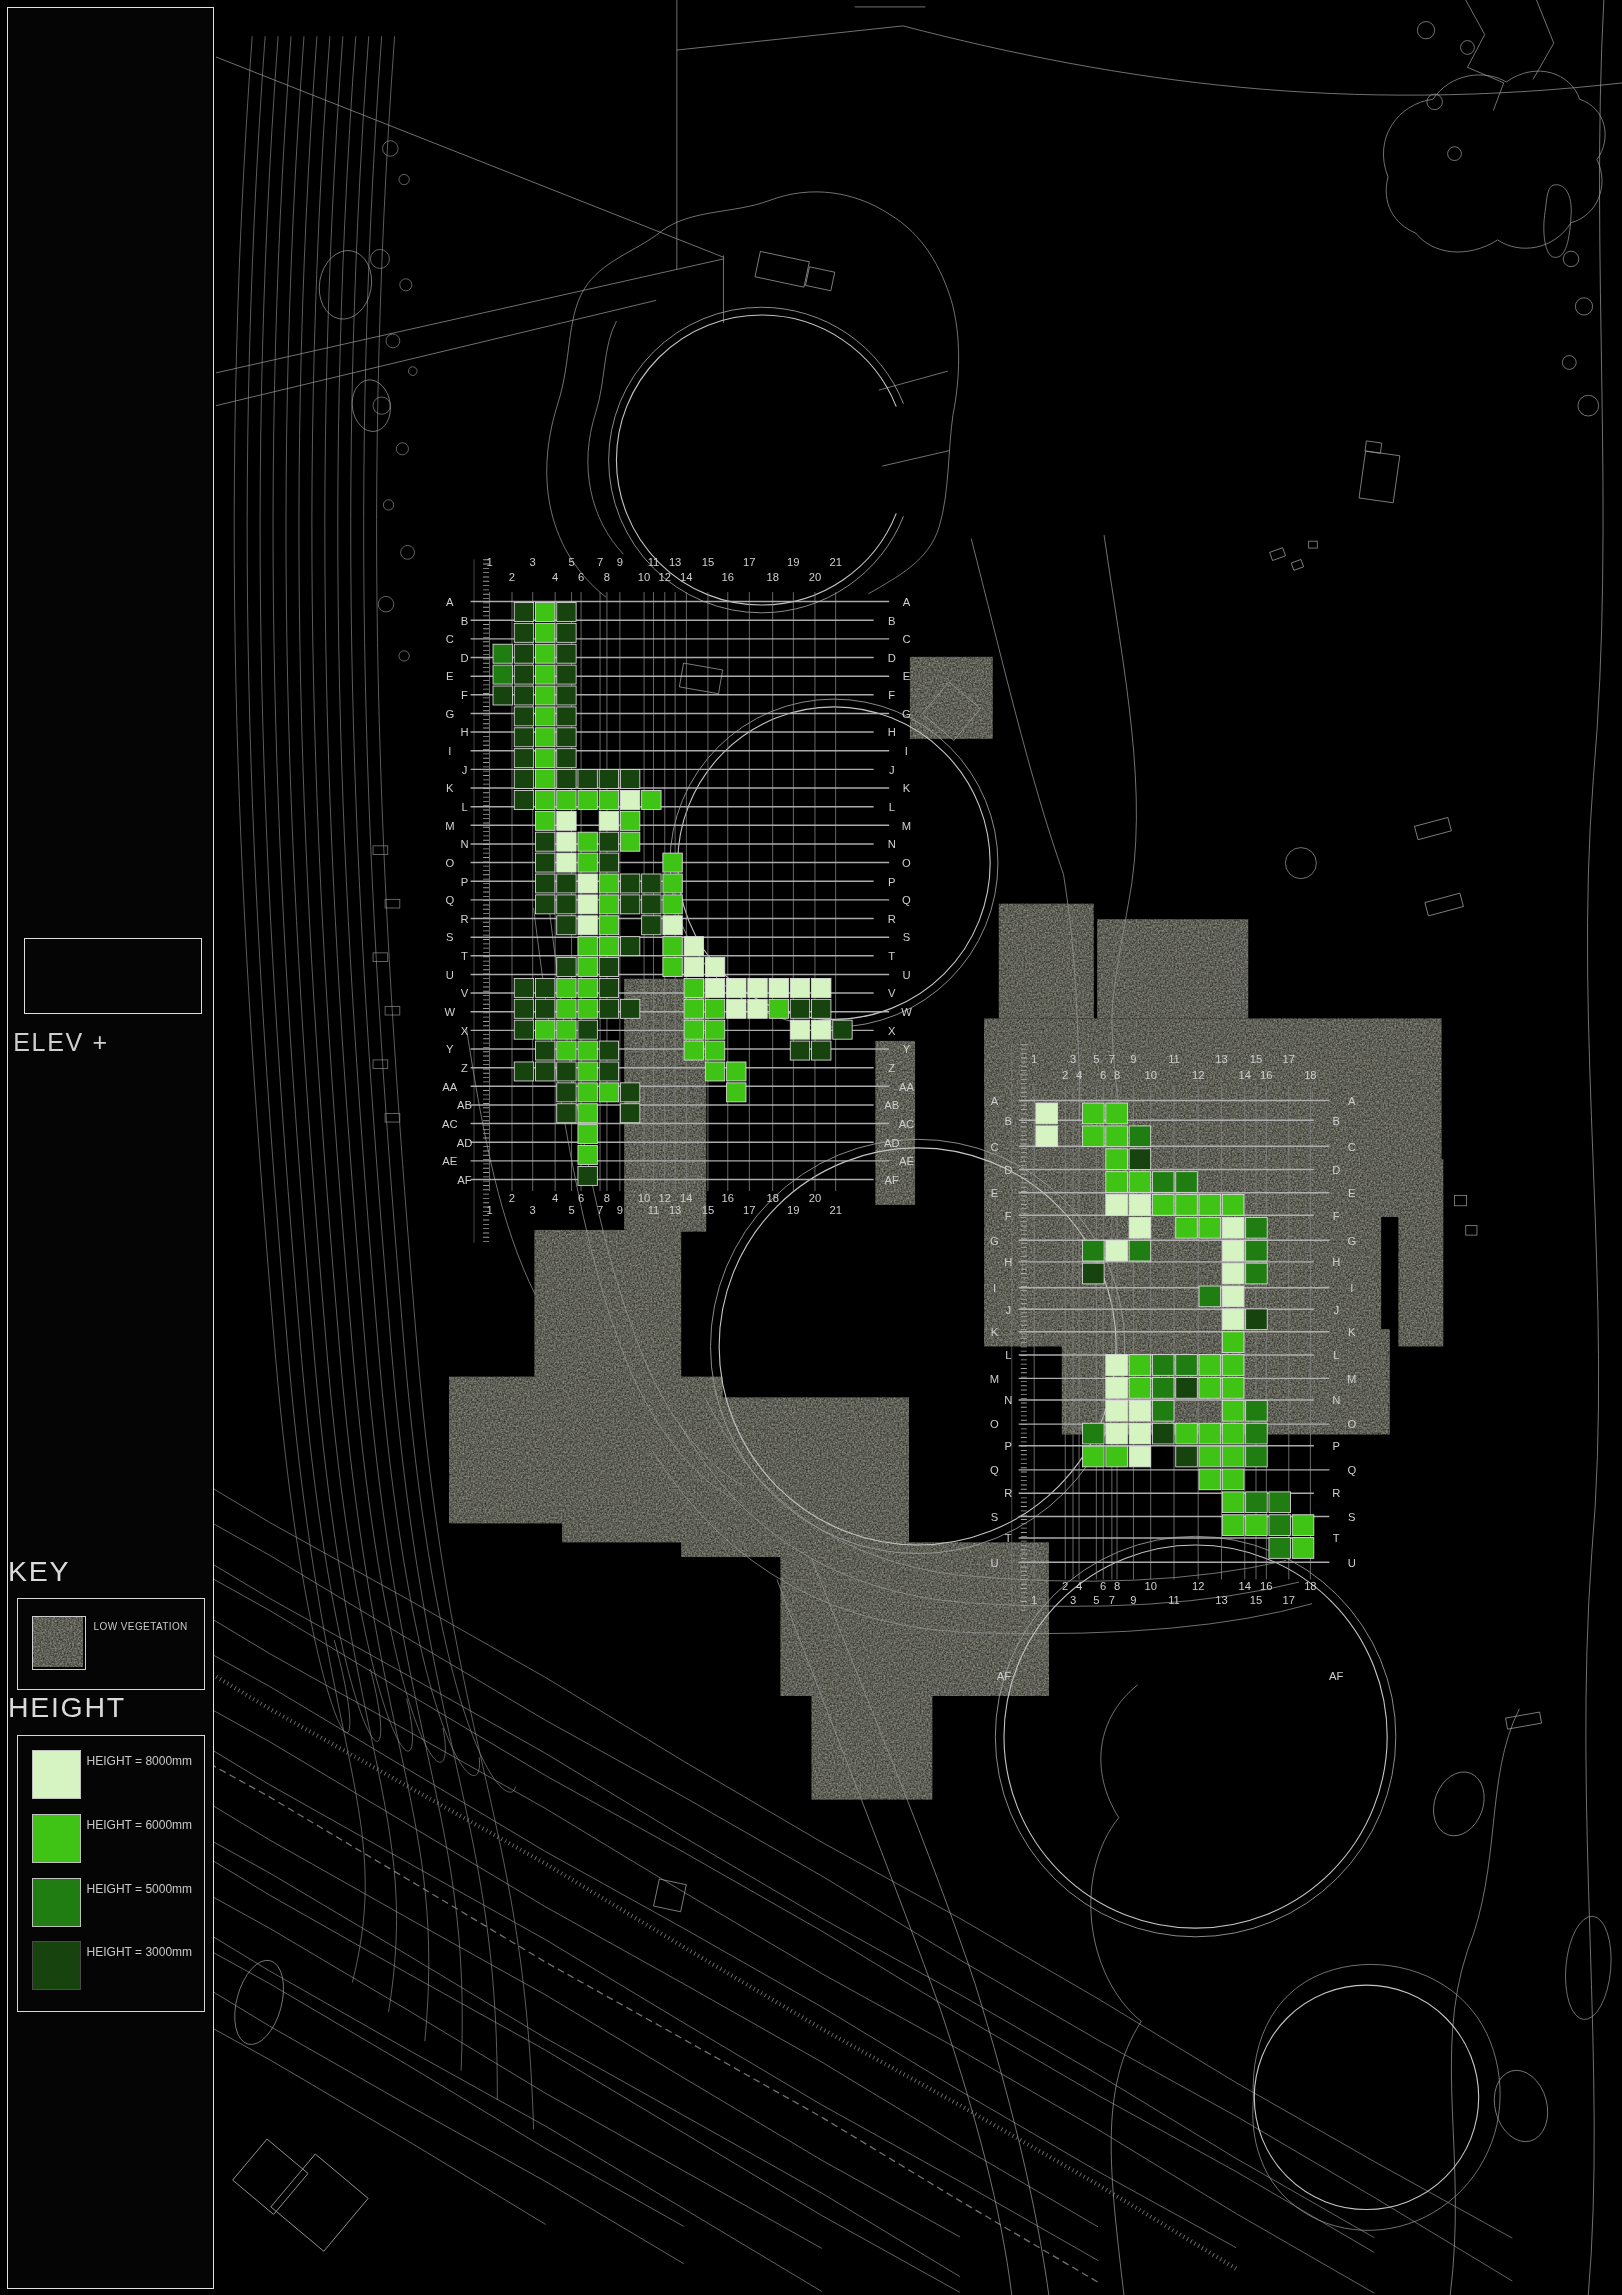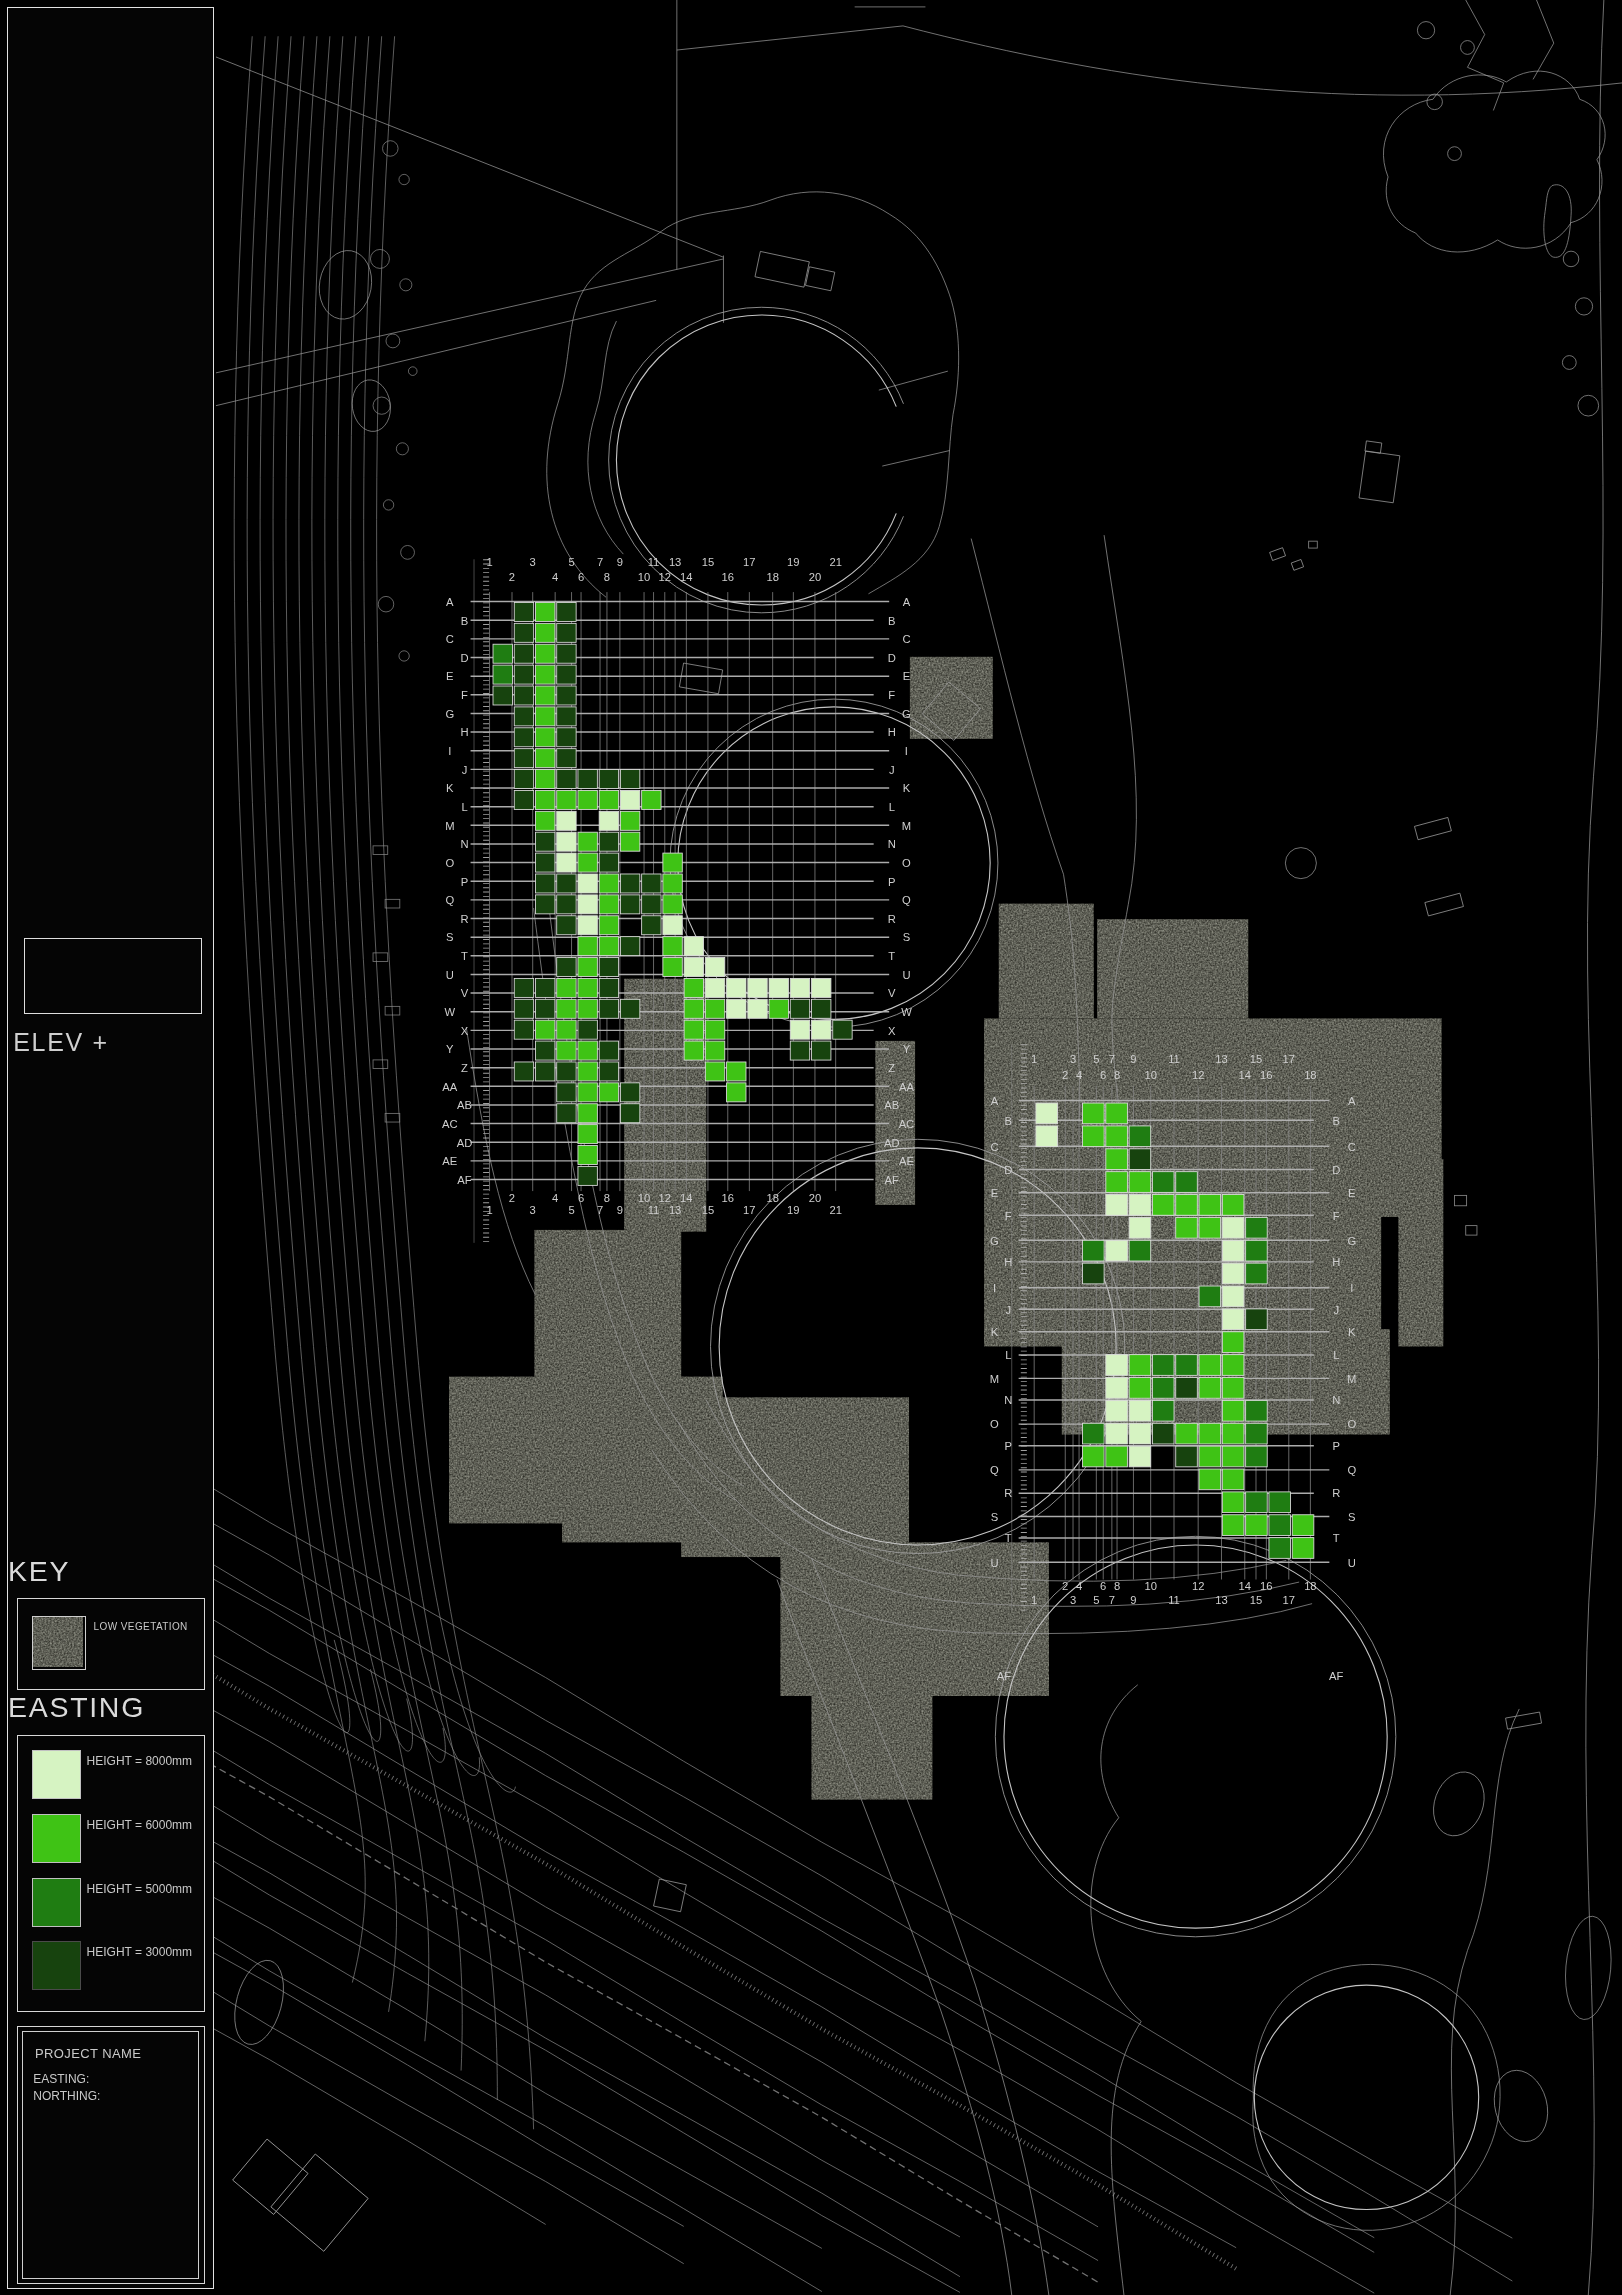--- a/index.html
+++ b/index.html
@@ -732,42 +732,35 @@
               <feComposite in="c" in2="SourceGraphic" operator="in"></feComposite>
             </filter>
           </defs>
           <rect x="0" y="0" width="58" height="58" fill="#1e1e18"></rect>
           <rect x="0" y="0" width="58" height="58" fill="#888" filter="url(#veg2)"></rect>
         </svg>
       </div>
       <span class="klabel">LOW VEGETATION</span>
     </div>
 
-    <div class="side-heading height-heading">EASTING</div>
+    <div class="side-heading height-heading">HEIGHT</div>
     <div class="height-box" id="height-legend">
         <div class="hitem" style="top: 14px;">
           <div class="hswatch" style="background: rgb(214, 243, 194);"></div>
           <span class="hlabel">HEIGHT = 8000mm</span>
         </div>
         <div class="hitem" style="top: 78px;">
           <div class="hswatch" style="background: rgb(63, 195, 21);"></div>
           <span class="hlabel">HEIGHT = 6000mm</span>
         </div>
         <div class="hitem" style="top: 142px;">
           <div class="hswatch" style="background: rgb(31, 125, 18);"></div>
           <span class="hlabel">HEIGHT = 5000mm</span>
         </div>
         <div class="hitem" style="top: 205px;">
           <div class="hswatch" style="background: rgb(23, 67, 14); border-color: rgb(74, 74, 74);"></div>
           <span class="hlabel">HEIGHT = 3000mm</span>
         </div>
       </div>
 
-    <div class="project-box">
-      <div class="project-inner">
-        <div class="pname">PROJECT NAME</div>
-        <div class="peast">EASTING:</div>
-        <div class="pnorth">NORTHING:</div>
-      </div>
-    </div>
   </aside>
 </div>
 
 
 </body></html>

